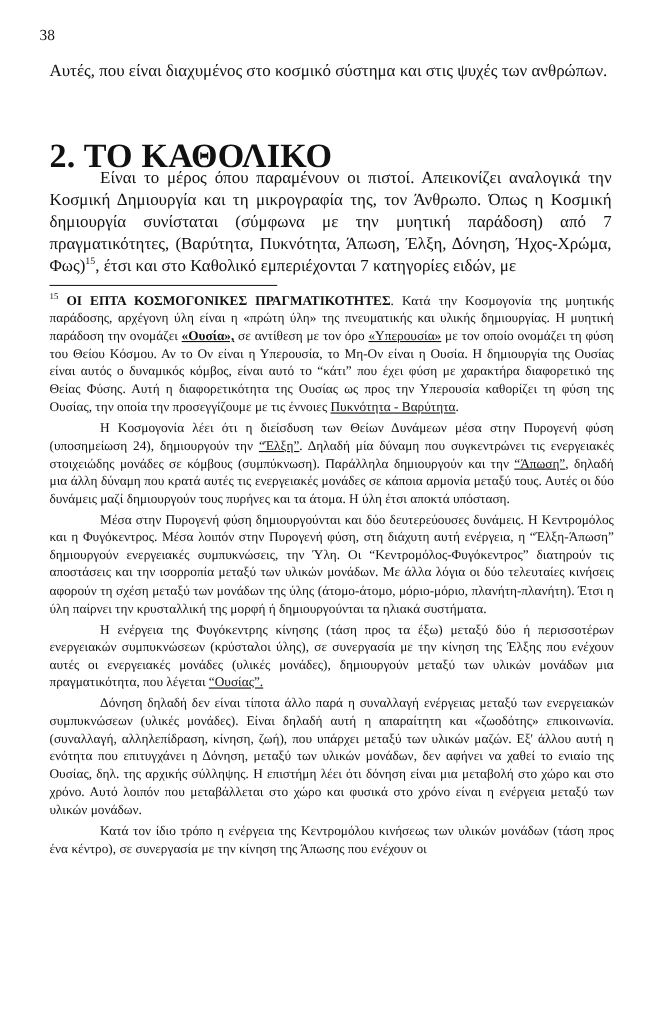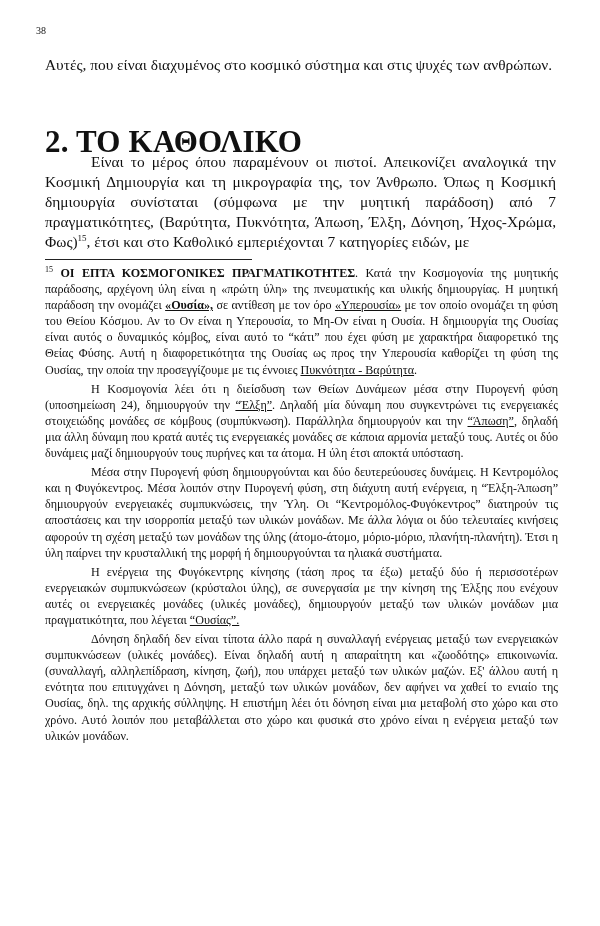--- a/index.html
+++ b/index.html
@@ -1,21 +1,21 @@
 <!DOCTYPE html>
 <html><head>
 <meta charset="utf-8">
 <style>
   html, body { margin: 0; padding: 0; background: #ffffff; }
   body {
     width: 600px; height: 926px; position: relative; overflow: hidden;
     font-family: "Liberation Serif", "DejaVu Serif", serif; color: #111;
   }
   .page-number {
-    position: absolute; left: 36px; top: 25px; font-size: 10px;
+    position: absolute; left: 36px; top: 25px; font-size: 14px;
   }
   .main-text {
     position: absolute; left: 45px; width: 511px;
     font-size: 15.4px; line-height: 20px; text-align: justify;
   }
   .main-text p { margin: 0; }
   .cont { top: 55px; }
   .heading {
     position: absolute; left: 45px; top: 124px;
     font-size: 31px; font-weight: bold; margin: 0; letter-spacing: 0.2px;
@@ -59,13 +59,14 @@
 
 
   <p class="fn-para"><span>Η Κοσμογονία λέει ότι η διείσδυση των Θείων Δυνάμεων μέσα στην Πυρογενή φύση (υποσημείωση 24), δημιουργούν την </span><span class="u">“Έλξη”</span><span>. Δηλαδή μία δύναμη που συγκεντρώνει τις ενεργειακές στοιχειώδης μονάδες σε κόμβους (συμπύκνωση). Παράλληλα δημιουργούν και την </span><span class="u">“Άπωση”</span><span>, δηλαδή μια άλλη δύναμη που κρατά αυτές τις ενεργειακές μονάδες σε κάποια αρμονία μεταξύ τους. Αυτές οι δύο δυνάμεις μαζί δημιουργούν τους πυρήνες και τα άτομα. Η ύλη έτσι αποκτά υπόσταση.</span></p>
 
   <p class="fn-para">Μέσα στην Πυρογενή φύση δημιουργούνται και δύο δευτερεύουσες δυνάμεις. Η Κεντρομόλος και η Φυγόκεντρος. Μέσα λοιπόν στην Πυρογενή φύση, στη διάχυτη αυτή ενέργεια, η “Έλξη-Άπωση” δημιουργούν ενεργειακές συμπυκνώσεις, την Ύλη. Οι “Κεντρομόλος-Φυγόκεντρος” διατηρούν τις αποστάσεις και την ισορροπία μεταξύ των υλικών μονάδων. Με άλλα λόγια οι δύο τελευταίες κινήσεις αφορούν τη σχέση μεταξύ των μονάδων της ύλης (άτομο-άτομο, μόριο-μόριο, πλανήτη-πλανήτη). Έτσι η ύλη παίρνει την κρυσταλλική της μορφή ή δημιουργούνται τα ηλιακά συστήματα.</p>
 
   <p class="fn-para"><span>Η ενέργεια της Φυγόκεντρης κίνησης (τάση προς τα έξω) μεταξύ δύο ή περισσοτέρων ενεργειακών συμπυκνώσεων (κρύσταλοι ύλης), σε συνεργασία με την κίνηση της Έλξης που ενέχουν αυτές οι ενεργειακές μονάδες (υλικές μονάδες), δημιουργούν μεταξύ των υλικών μονάδων μια πραγματικότητα, που λέγεται </span><span class="u">“Ουσίας”.</span></p>
 
   <p class="fn-para">Δόνηση δηλαδή δεν είναι τίποτα άλλο παρά η συναλλαγή ενέργειας μεταξύ των ενεργειακών συμπυκνώσεων (υλικές μονάδες). Είναι δηλαδή αυτή η απαραίτητη και «ζωοδότης» επικοινωνία. (συναλλαγή, αλληλεπίδραση, κίνηση, ζωή), που υπάρχει μεταξύ των υλικών μαζών. Εξ' άλλου αυτή η ενότητα που επιτυγχάνει η Δόνηση, μεταξύ των υλικών μονάδων, δεν αφήνει να χαθεί το ενιαίο της Ουσίας, δηλ. της αρχικής σύλληψης. Η επιστήμη λέει ότι δόνηση είναι μια μεταβολή στο χώρο και στο χρόνο. Αυτό λοιπόν που μεταβάλλεται στο χώρο και φυσικά στο χρόνο είναι η ενέργεια μεταξύ των υλικών μονάδων.</p>
 
+  <p class="fn-para">Κατά τον ίδιο τρόπο η ενέργεια της Κεντρομόλου κινήσεως των υλικών μονάδων (τάση προς ένα κέντρο), σε συνεργασία με την κίνηση της Άπωσης που ενέχουν οι</p>
 </div>
 
 </body></html>

